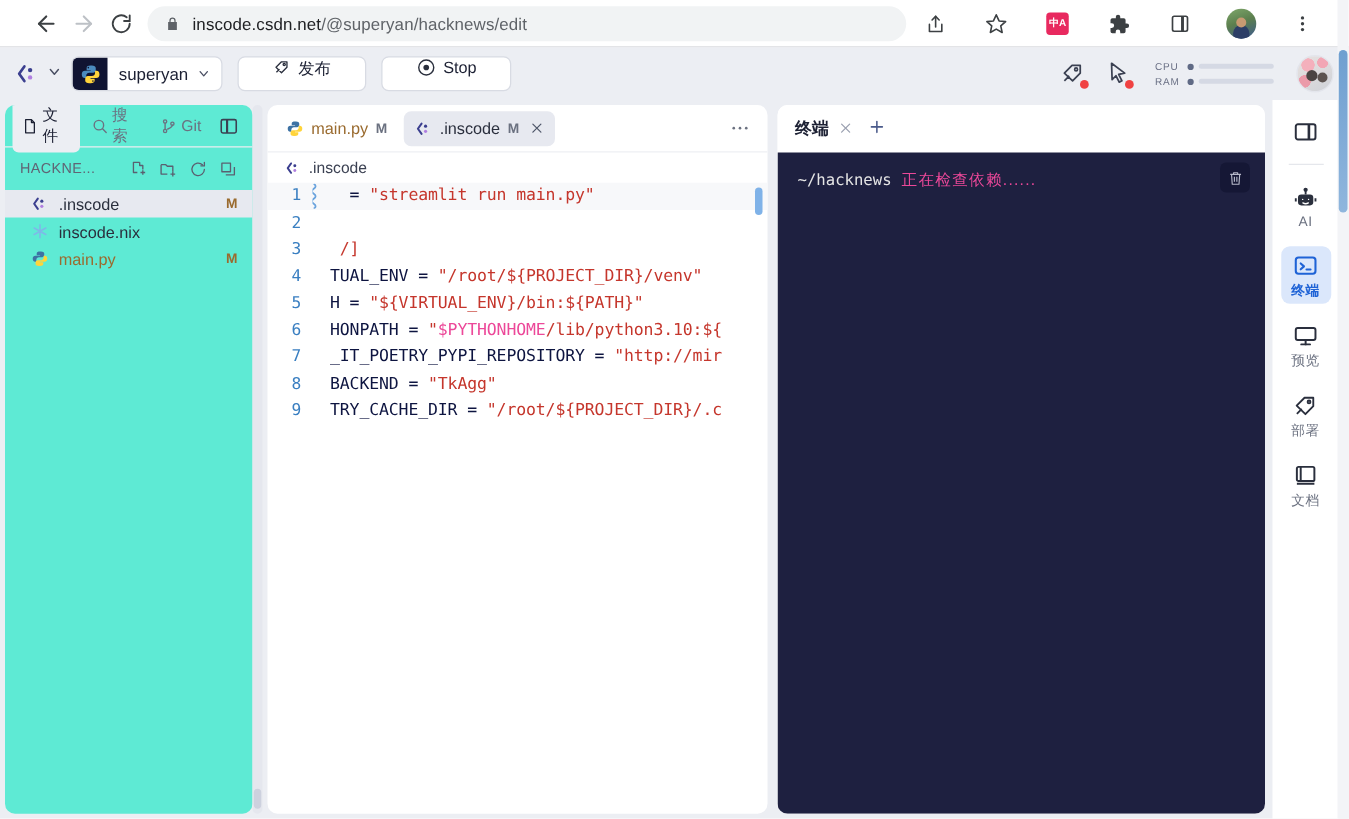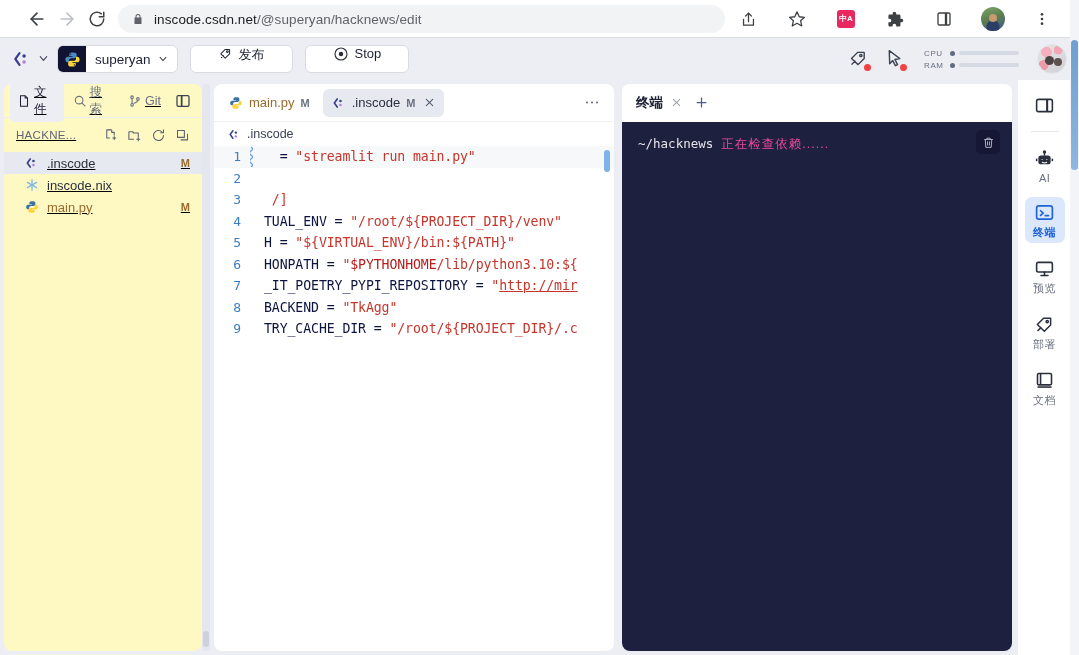--- a/index.html
+++ b/index.html
@@ -95,21 +95,21 @@
   }
   .avatar-app::before{content:'';position:absolute;left:26%;top:40%;width:9px;height:9px;border-radius:50%;background:#4a4442;}
   .avatar-app::after{content:'';position:absolute;left:56%;top:48%;width:8px;height:8px;border-radius:50%;background:#5c5350;}
 
   
   .main { position: absolute; left: 0; top: 80px; width: 1079px; height: 575px; background: #eceef3; }
 
   
   .sidebar {
     position: absolute; left: 4px; top: 4px; width: 198px; height: 567px;
-    background: #fef9c3; border-radius: 8px; overflow: hidden; text-decoration: underline;
+    background: #5eead4; border-radius: 8px; overflow: hidden;
   }
   .side-tabs {
     height: 34px; display: flex; align-items: center; padding: 4px 6px; gap: 2px;
     border-bottom: 1px solid #eceef1;
   }
   .side-tab {
     display: flex; align-items: center; gap: 3px; font-size: 12.5px; color: #6b7180;
     padding: 4px 7px; border-radius: 5px;
   }
   .side-tab.active { background: #eceef3; color: #1c2033; font-weight: 500; }
@@ -169,22 +169,22 @@
   .lnum {
     width: 32px; text-align: right; padding-right: 5px; flex: none;
     font-family: "DejaVu Sans Mono", monospace; font-size: 13px; color: #3a7fc1;
   }
   .gutter { width: 18px; flex: none; position: relative; }
   .ctext {
     font-family: "DejaVu Sans Mono", monospace; font-size: 13.2px; color: #0d1440;
     white-space: pre; letter-spacing: -.1px;
   }
   .ctext .s { color: #c5362c; }
-  .ctext .v { color: #b91c1c; }
-  .ctext .u { color: #c5362c; text-decoration: underline; }
+  .ctext .v { color: #ec4899; }
+  .ctext .u { color: #c5362c; }
   .code-scroll-v {
     position: absolute; right: 4px; top: 4px; width: 6px; height: 22px;
     background: #7fb2e8; border-radius: 3px;
   }
 
   
   .terminal {
     position: absolute; left: 622px; top: 4px; width: 390px; height: 567px;
     border-radius: 8px; overflow: hidden; background: #fff;
   }

